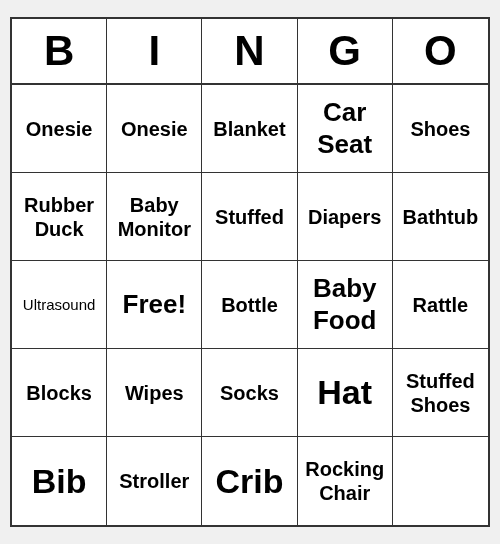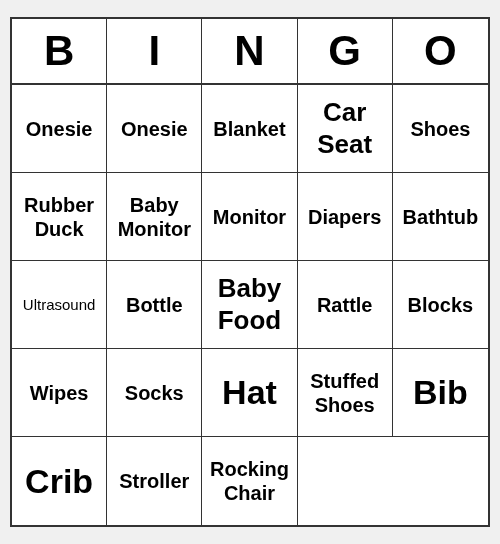--- a/index.html
+++ b/index.html
@@ -118,30 +118,33 @@
       <div class="bingo-cell">
         <span class="cell-text medium">Shoes</span>
       </div>
       <div class="bingo-cell">
         <span class="cell-text medium">Rubber Duck</span>
       </div>
       <div class="bingo-cell">
         <span class="cell-text medium">Baby Monitor</span>
       </div>
       <div class="bingo-cell">
-        <span class="cell-text medium">Monitor</span>
+        <span class="cell-text medium">Stuffed</span>
       </div>
       <div class="bingo-cell">
         <span class="cell-text medium">Diapers</span>
       </div>
       <div class="bingo-cell">
         <span class="cell-text medium">Bathtub</span>
       </div>
       <div class="bingo-cell">
         <span class="cell-text small">Ultrasound</span>
+      </div>
+      <div class="bingo-cell">
+        <span class="cell-text large">Free!</span>
       </div>
       <div class="bingo-cell">
         <span class="cell-text medium">Bottle</span>
       </div>
       <div class="bingo-cell">
         <span class="cell-text large">Baby Food</span>
       </div>
       <div class="bingo-cell">
         <span class="cell-text medium">Rattle</span>
       </div>
@@ -157,22 +160,22 @@
       <div class="bingo-cell">
         <span class="cell-text xlarge">Hat</span>
       </div>
       <div class="bingo-cell">
         <span class="cell-text medium">Stuffed Shoes</span>
       </div>
       <div class="bingo-cell">
         <span class="cell-text xlarge">Bib</span>
       </div>
       <div class="bingo-cell">
-        <span class="cell-text xlarge">Crib</span>
+        <span class="cell-text medium">Stroller</span>
       </div>
       <div class="bingo-cell">
-        <span class="cell-text medium">Stroller</span>
+        <span class="cell-text xlarge">Crib</span>
       </div>
       <div class="bingo-cell">
         <span class="cell-text medium">Rocking Chair</span>
       </div>
     </div>
 </div>
 
 </body></html>

